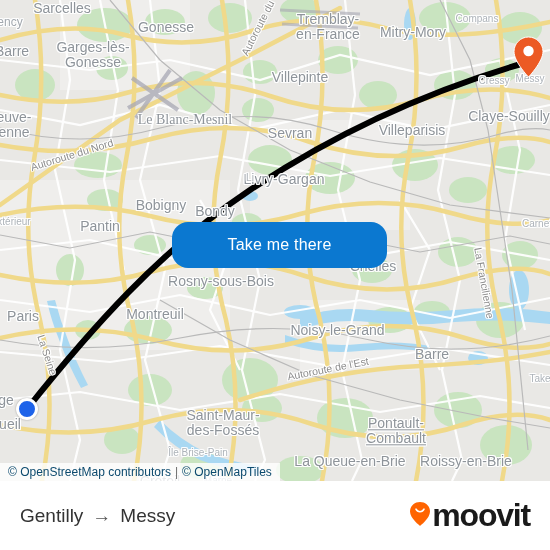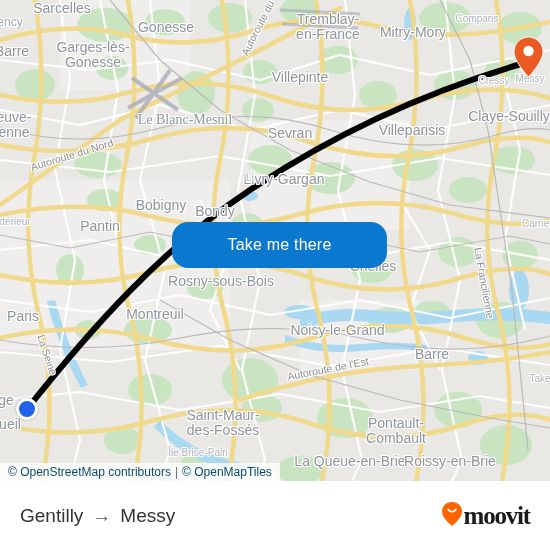--- a/index.html
+++ b/index.html
@@ -73,22 +73,22 @@
     display:flex;align-items:center;justify-content:space-between;
     padding:0 20px;box-sizing:border-box;
   }
   #route-summary{
     display:flex;gap:9px;
     font-size:19px;color:#333333;
   }
   #route-arrow{font-size:19px;color:#555;}
   #moovit-logo{display:flex;align-items:center;gap:1px;}
   #moovit-wordmark{
-    font-size:25px;font-weight:bold;color:#1a1a1a;
-    font-family:Liberation Serif, serif;letter-spacing:-1.2px;
+    font-size:32px;font-weight:bold;color:#1a1a1a;
+    font-family:Liberation Sans, sans-serif;letter-spacing:-1.2px;
   }
 </style>
 </head>
 <body>
 
 <div id="app">
 
   <div id="map">
 
     <svg width="550" height="481" viewBox="0 0 550 481">
@@ -258,25 +258,25 @@
         <div class="lbl city" style="left: 373px; top: 266px;">Chelles</div>
         <div class="lbl city" style="left: 221px; top: 281px;">Rosny-sous-Bois</div>
         <div class="lbl city" style="left: 155px; top: 314px;">Montreuil</div>
         <div class="lbl city" style="left: 23px; top: 316px;">Paris</div>
         <div class="lbl city" style="left: 330px; top: 330px; padding-left: 15px;">Noisy-le-Grand</div>
         <div class="lbl city" style="left: 432px; top: 354px;">Barre</div>
         <div class="lbl city" style="left: 223px; top: 423px;">Saint-Maur-
 des-Fossés</div>
         <div class="lbl city" style="left: 6px; top: 400px;">ge</div>
         <div class="lbl city" style="left: 10px; top: 424px;">ueil</div>
-        <div class="lbl city" style="left: 396px; top: 431px;">Pontault-
+        <div class="lbl city" style="left: 396px; top: 431px; text-decoration: underline;">Pontault-
 Combault</div>
         <div class="lbl small" style="left: 198px; top: 453px;">Île Brise-Pain</div>
         <div class="lbl city" style="left: 350px; top: 461px;">La Queue-en-Brie</div>
-        <div class="lbl city" style="left: 450px; top: 461px;">Roissy-en-Brie</div>
+        <div class="lbl city" style="left: 466px; top: 461px;">Roissy-en-Brie</div>
         <div class="lbl city" style="left: 160px; top: 481px;">Créteil</div>
         <div class="lbl small" style="left: 218px; top: 481px;">Marne</div>
         <div class="lbl small" style="left: 540px; top: 379px;">Take</div>
         <div class="lbl small" style="left: 250px; top: 178px;">Li</div>
       </div>
     <div id="road-labels">
         <div class="lbl road" style="left: 72px; top: 155px; transform: translate(-50%, -50%) rotate(-17deg);">Autoroute du Nord</div>
         <div class="lbl road" style="left: 258px; top: 28px; transform: translate(-50%, -50%) rotate(-63deg);">Autoroute du</div>
         <div class="lbl road" style="left: 328px; top: 369px; transform: translate(-50%, -50%) rotate(-11deg);">Autoroute de l'Est</div>
         <div class="lbl road" style="left: 47px; top: 355px; transform: translate(-50%, -50%) rotate(72deg);">La Seine</div>

